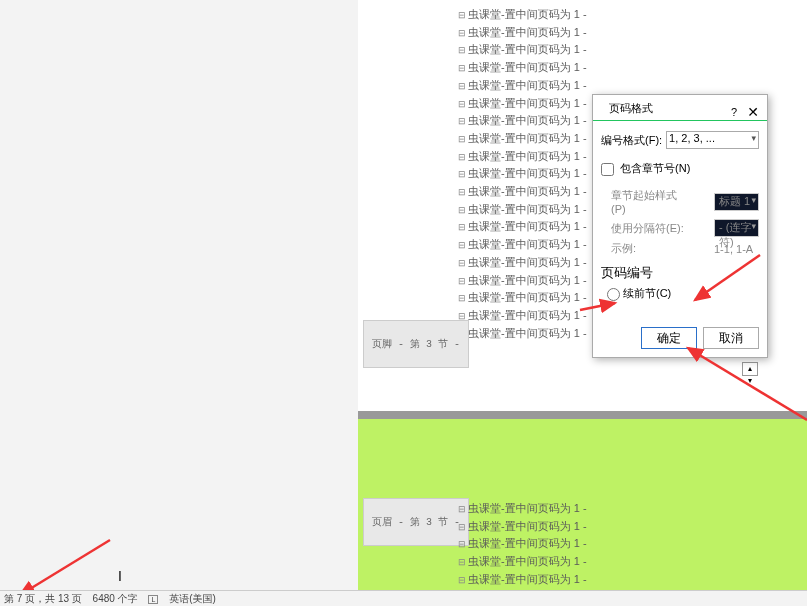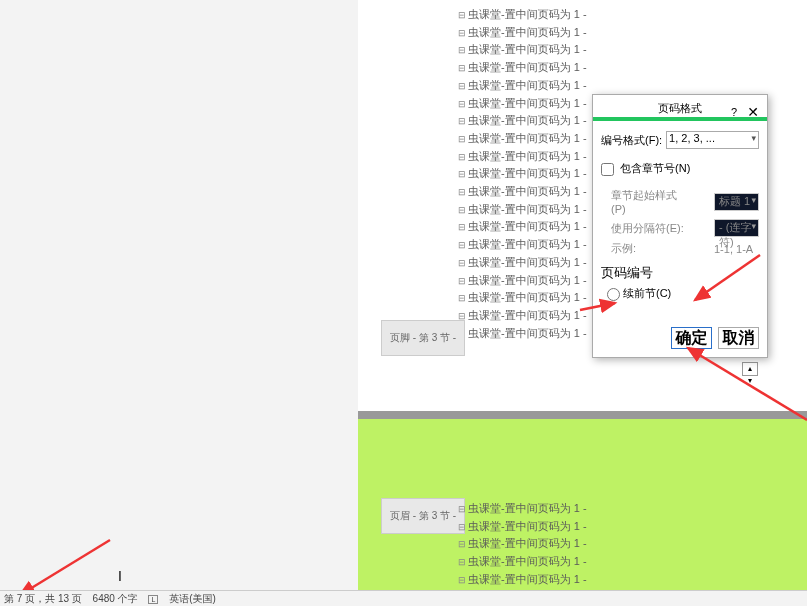--- a/index.html
+++ b/index.html
@@ -2,26 +2,26 @@
 <html><head>
 <meta charset="utf-8">
 <style>
   * { box-sizing: border-box; margin: 0; padding: 0; }
   body { font-family: "Microsoft YaHei", sans-serif; font-size: 11px; background: #fff; width: 807px; height: 606px; position: relative; overflow: hidden; }
   .left-panel { position: absolute; left: 0; top: 0; width: 358px; height: 590px; background: #f3f3f3; }
   .doc-area { position: absolute; left: 358px; top: 0; width: 449px; height: 590px; background: #fff; }
   .text-lines { position: absolute; left: 100px; top: 6px; }
   .text-line { color: #595959; font-size: 11px; line-height: 16.7px; white-space: nowrap; }
   .text-line::before { content: "⊟ "; color: #888; font-size: 9px; }
-  .footer-label { position: absolute; left: 23px; background: #e8e8e8; color: #666; font-size: 10px; padding: 10px 8px; border: 1px solid #ccc; }
+  .footer-label { position: absolute; left: 5px; background: #e8e8e8; color: #666; font-size: 10px; padding: 16px 8px; border: 1px solid #ccc; font-family: Liberation Mono, monospace; }
   .page-break { position: absolute; left: 0; width: 449px; height: 8px; background: #999; top: 411px; }
   .page2 { position: absolute; top: 419px; left: 0; width: 449px; height: 171px; background: #bef264; }
   .text-lines2 { position: absolute; left: 100px; top: 81px; }
   .dialog { position: absolute; left: 592px; top: 94px; width: 176px; height: 264px; background: #fff; border: 1px solid #aaa; box-shadow: 2px 2px 8px rgba(0,0,0,0.3); font-size: 11px; }
-  .dialog-title { height: 26px; line-height: 26px; padding: 0 16px; border-bottom: 4px solid #22c55e; position: relative; text-align: center; }
+  .dialog-title { height: 26px; line-height: 26px; padding: 0 16px; border-bottom: 1px solid #22c55e; position: relative; }
   .dialog-help { position: absolute; right: 30px; top: 4px; font-size: 11px; cursor: pointer; }
   .dialog-close { position: absolute; right: 8px; top: 4px; font-size: 14px; cursor: pointer; }
   .dialog-body { padding: 6px 8px; }
   .row { display: flex; align-items: center; margin: 4px 0; }
   .row label { flex: 0 0 auto; margin-right: 4px; }
   .select { flex: 1; border: 1px solid #aaa; height: 18px; font-size: 11px; padding: 0 2px; position: relative; background: #fff; }
   .select::after { content: "▾"; position: absolute; right: 2px; top: 1px; font-size: 9px; color: #555; }
   .checkbox-row { margin: 12px 0; }
   .checkbox-row input { vertical-align: middle; margin-right: 3px; }
   .indent-row { display: flex; align-items: center; margin: 4px 0 4px 10px; gap: 25px; }
@@ -29,21 +29,21 @@
   .indent-row .val { flex: 1; }
   .sel-small { border: 1px solid #ccc; height: 18px; font-size: 11px; padding: 0 4px; position: relative; background: #0f172a; color: #888; }
   .sel-small::after { content: "▾"; position: absolute; right: 2px; top: 1px; font-size: 9px; color: #999; }
   .section-header { margin: 8px 0 4px; font-size: 13px; }
   .radio-row { margin: 3px 0 3px 6px; display: flex; align-items: flex-end; }
   .radio-row input { margin-right: 3px; }
   .spinner { width: 50px; height: 18px; border: 1px solid #aaa; font-size: 11px; padding: 0 14px 0 2px; margin-left: 6px; position: relative; background: #fff; }
   .spinner-btns { position: absolute; right: 0; top: 0; width: 12px; height: 16px; border-left: 1px solid #ccc; }
   .spinner-btns div { height: 8px; font-size: 6px; text-align: center; line-height: 8px; color: #555; cursor: pointer; }
   .dialog-buttons { position: absolute; bottom: 8px; right: 8px; display: flex; gap: 6px; }
-  .btn { width: 41px; height: 22px; font-size: 16px; border: 1px solid #aaa; background: #fff; cursor: pointer; font-weight: bold; }
+  .btn { width: 56px; height: 22px; font-size: 12px; border: 1px solid #aaa; background: #fff; cursor: pointer; }
   .btn.primary { border: 1px solid #2a6fc9; }
   .status-bar { position: absolute; left: 0; bottom: 0; width: 807px; height: 16px; background: #f3f3f3; border-top: 1px solid #ccc; font-size: 10px; line-height: 16px; padding-left: 4px; color: #444; }
   .status-bar span { margin-right: 8px; }
   .lang-icon { display: inline-block; width: 10px; height: 9px; border: 1px solid #888; font-size: 7px; line-height: 7px; text-align: center; vertical-align: middle; margin-right: 2px; }
   .arrow { position: absolute; pointer-events: none; }
   .cursor { position: absolute; left: 118px; top: 568px; font-size: 14px; color: #000; }
   .collapse-icon { position: absolute; left: 742px; top: 362px; width: 16px; height: 14px; border: 1px solid #999; background: #fff; font-size: 8px; text-align: center; line-height: 12px; }
 </style>
 </head>
 <body>

